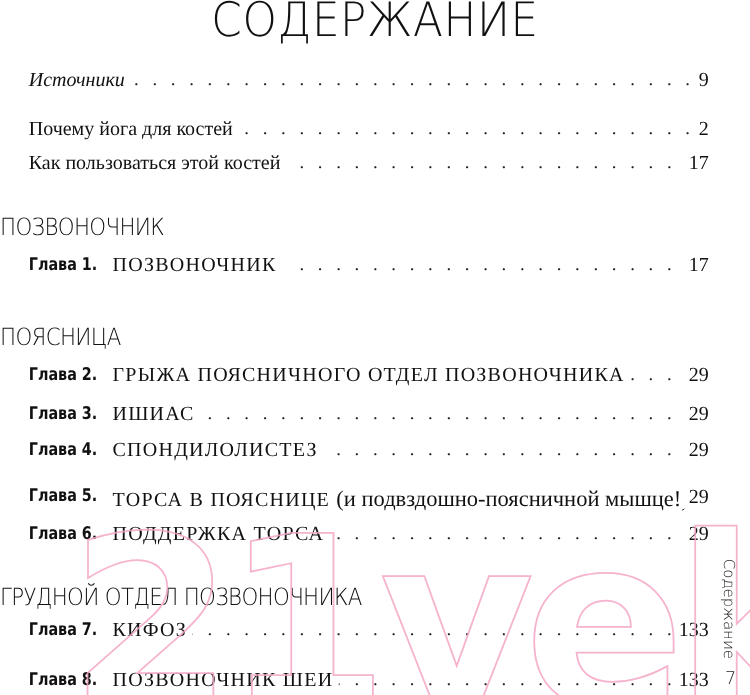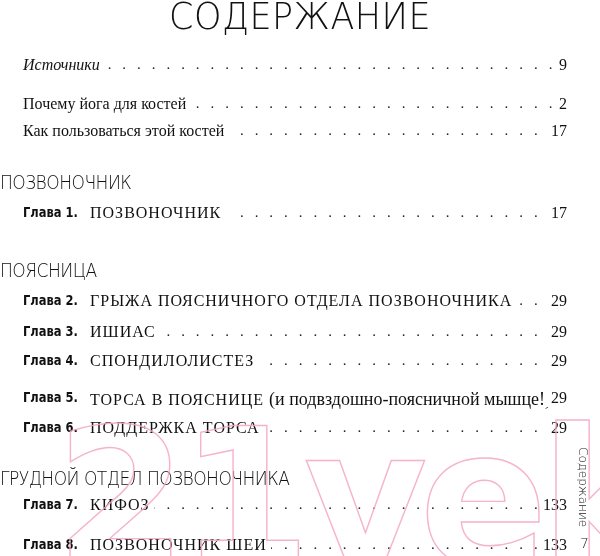--- a/index.html
+++ b/index.html
@@ -168,21 +168,21 @@
   <div class="row" style="top:204px">
     <span class="chap-label">Глава 1.</span>
     <span class="chap-title">ПОЗВОНОЧНИК</span>
     <span class="dots" style="left:230px">. . . . . . . . . . . . . . . . . . . . . . . . . . . . . . . . . . . . . . . . . . . . . . . . . . . . . . . . . . . . . . . . . .</span>
     <span class="pageno">17</span>
   </div>
 
   <div class="section-head" style="top:259px">ПОЯСНИЦА</div>
   <div class="row" style="top:292px">
     <span class="chap-label">Глава 2.</span>
-    <span class="chap-title">ГРЫЖА ПОЯСНИЧНОГО ОТДЕЛА ПОЗВОНОЧНИКА</span>
+    <span class="chap-title">ГРЫЖА ПОЯСНИЧНОГО ОТДЕЛ ПОЗВОНОЧНИКА</span>
     <span class="dots" style="left:500px">. . . . . . . . . . . . . . . . . . . . . . . . . . . . . . . . . . . . . . . . . . . . . . . . . . . . . . . . . . . . . . . . . .</span>
     <span class="pageno">29</span>
   </div>
   <div class="row" style="top:323px">
     <span class="chap-label">Глава 3.</span>
     <span class="chap-title">ИШИАС</span>
     <span class="dots" style="left:150px">. . . . . . . . . . . . . . . . . . . . . . . . . . . . . . . . . . . . . . . . . . . . . . . . . . . . . . . . . . . . . . . . . .</span>
     <span class="pageno">29</span>
   </div>
   <div class="row" style="top:352px">

